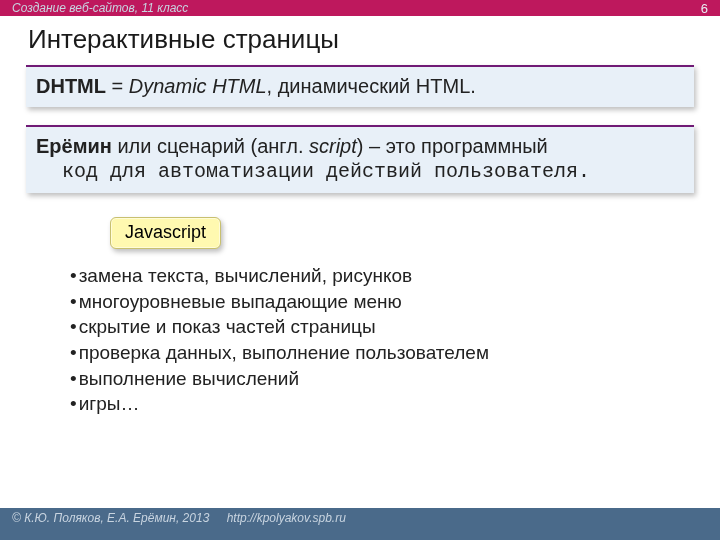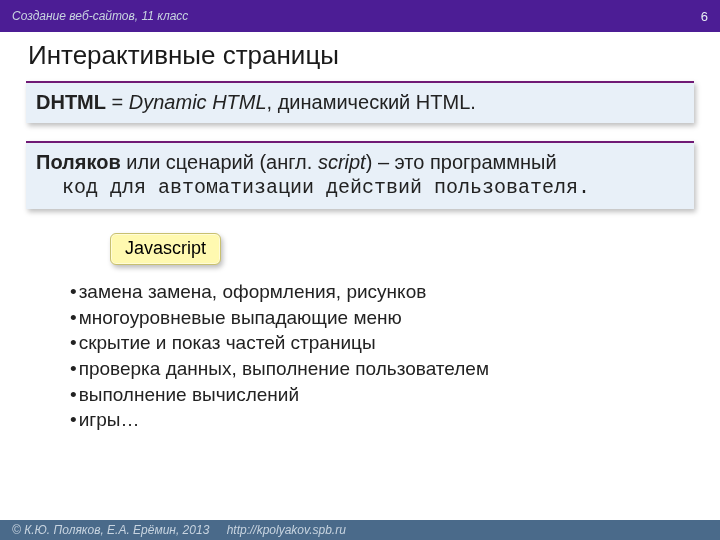--- a/index.html
+++ b/index.html
@@ -5,22 +5,22 @@
   * { margin: 0; padding: 0; box-sizing: border-box; }
   body {
     width: 720px;
     height: 540px;
     background: #ffffff;
     font-family: Arial, sans-serif;
     position: relative;
     overflow: hidden;
   }
   .topbar {
-    height: 32px;
-    background: #4c1d95;
+    height: 16px;
+    background: #be185d;
     color: #c8d4e0;
     font-size: 12px;
     font-style: italic;
     padding: 2px 12px;
     display: flex;
     justify-content: space-between;
     align-items: center;
   }
   .topbar .page-num {
     font-style: normal;
@@ -65,21 +65,21 @@
   }
   .bullets .row::before {
     content: "•";
     margin-right: 2px;
   }
   .footer {
     position: absolute;
     bottom: 0;
     left: 0;
     right: 0;
-    height: 20px;
+    height: 32px;
     background: #4a6a8a;
     color: #c8d4e0;
     font-size: 12px;
     font-style: italic;
     padding: 3px 12px;
   }
   .footer .url { margin-left: 14px; }
 </style>
 </head>
 <body>
@@ -91,28 +91,28 @@
   <span class="page-num">6</span>
 </div>
 
 <div class="title">Интерактивные страницы</div>
 
 <div class="def-box">
   <span class="bold">DHTML</span><span> = </span><span class="italic">Dynamic HTML</span><span>, динамический HTML.</span>
 </div>
 
 <div class="def-box">
-  <span class="bold">Поляков</span><span> или сценарий (англ. </span><span class="italic">script</span><span>) – это программный</span>
+  <span class="bold">Ерёмин</span><span> или сценарий (англ. </span><span class="italic">script</span><span>) – это программный</span>
   <span class="indent">код для автоматизации действий пользователя.</span>
 </div>
 
 <div class="js-label">Javascript</div>
 
 <div class="bullets">
-  <div class="row">замена замена, оформления, рисунков</div>
+  <div class="row">замена текста, вычислений, рисунков</div>
   <div class="row">многоуровневые выпадающие меню</div>
   <div class="row">скрытие и показ частей страницы</div>
   <div class="row">проверка данных, выполнение пользователем</div>
   <div class="row">выполнение вычислений</div>
   <div class="row">игры…</div>
 </div>
 
 <div class="footer">
   <span>© К.Ю. Поляков, Е.А. Ерёмин, 2013</span>
   <span class="url">http://kpolyakov.spb.ru</span>

